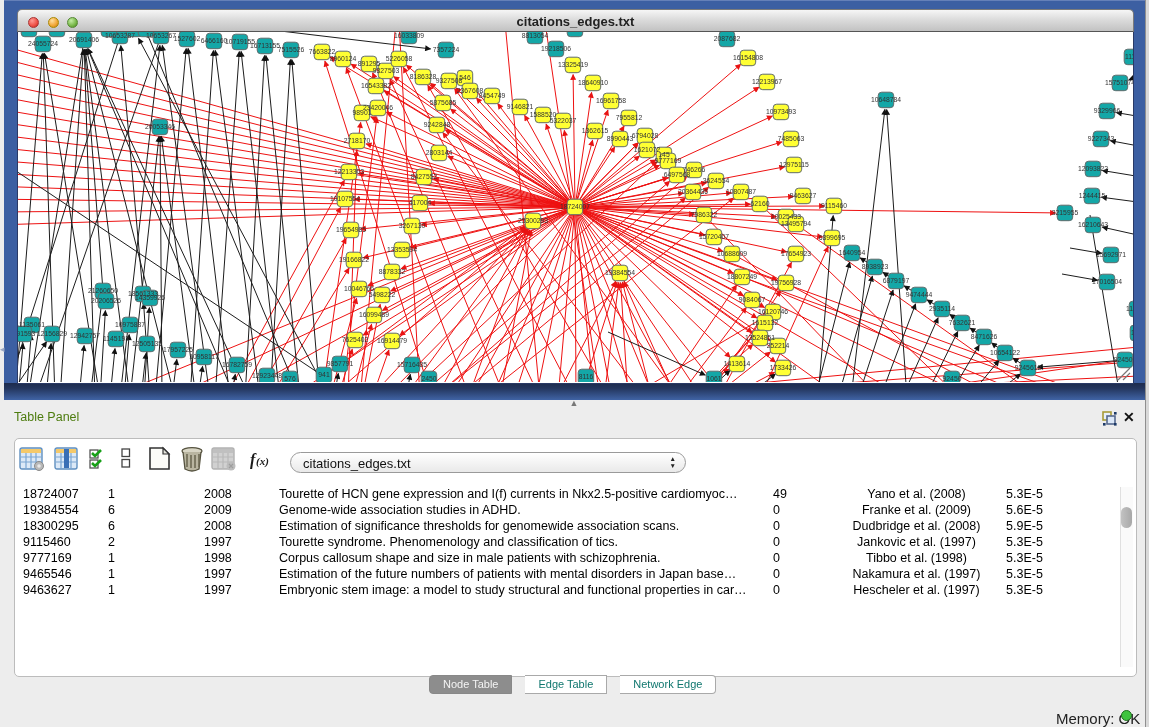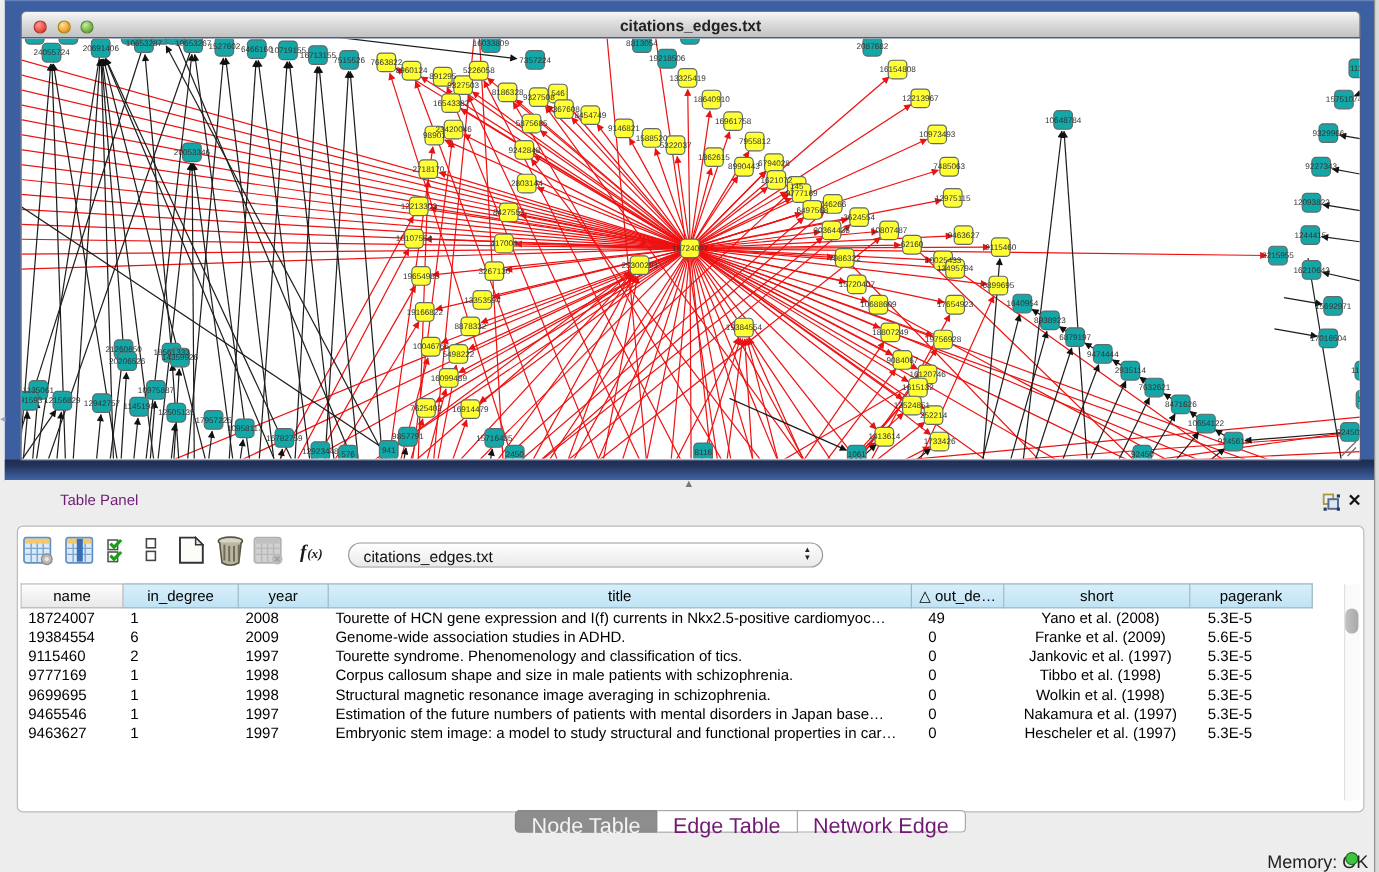--- a/index.html
+++ b/index.html
@@ -19,21 +19,21 @@
 #tl-r { left:10px; background:radial-gradient(circle at 35% 30%, #ff9a94, #ee4f45 60%, #b2241c); border:0.5px solid #a33; }
 #tl-y { left:30px; background:radial-gradient(circle at 35% 30%, #ffe0a0, #f0a432 60%, #b8761a); border:0.5px solid #a80; }
 #tl-g { left:49px; background:radial-gradient(circle at 35% 30%, #c4eda4, #77b748 60%, #4a8021); border:0.5px solid #583; }
 #canvas { position:absolute; left:0; top:23px; width:1117px; height:352px;
   background:#fff; overflow:hidden; border:1px solid #2a3a66; border-top:none; }
 #net { position:absolute; left:0; top:0; }
 .re { stroke:#ee1111; stroke-width:1; }
 .be { stroke:#1c1c1c; stroke-width:1; }
 .nl { font-family:"Liberation Sans",sans-serif; font-size:6.8px; fill:#333; text-anchor:middle; }
 #panelbar { position:absolute; left:4px; top:400px; width:1141px; height:32px; background:#ededed; }
-#panelbar .t { position:absolute; left:10px; top:10px; font-size:12.5px; color:#701a75;margin-left:36px; }
+#panelbar .t { position:absolute; left:10px; top:10px; font-size:12.5px; color:#4d7c0f; }
 #grip { position:absolute; left:567px; top:399px; width:14px; height:8px; color:#777; font-size:9px; text-align:center; line-height:8px;}
 #lsplit { position:absolute; left:0px; top:344px; color:#9aa7c4; font-size:9px; }
 #float-ic { position:absolute; left:1102px; top:411px; width:15px; height:15px; }
 #panelx { position:absolute; left:1123px; top:409px; font-size:14px; font-weight:bold; color:#111; }
 #container { position:absolute; left:14px; top:438px; width:1123px; height:239px;
   background:#fff; border:1px solid #bcbcbc; border-radius:5px; }
 #toolbar { position:absolute; left:14px; top:446px; width:1100px; height:32px; }
 #combo { position:absolute; left:290px; top:452px; width:396px; height:21px;
   border:1px solid #9a9a9a; border-radius:11px;
   background:linear-gradient(#ffffff,#e9e9e9); }
@@ -44,22 +44,22 @@
 th { height:20px; background:linear-gradient(#d8effa,#bfe3f5); border:1px solid #9db8c4;
   border-top:1px solid #8aa5b2; font-weight:normal; font-size:12.5px; padding:0; }
 th.c1 { background:linear-gradient(#fdfdfd,#e8e8e8); border-color:#b5b5b5; }
 td { height:16px; padding:0 0 0 6px; white-space:nowrap; overflow:hidden; }
 td.c2,td.c3 { } td.c6 { text-align:center; }
 .c1 { width:85px; } .c2 { width:96px; } .c3 { width:75px; } .c4 { width:486px; }
 .c5 { width:77px; } .c6 { width:155px; } .c7 { width:102px; }
 td.c7 { padding-left:15px; } td.c5 { padding-left:14px; }
 #vscroll { position:absolute; left:1120px; top:487px; width:13px; height:180px; background:#fafafa; border-left:1px solid #e0e0e0; }
 #vthumb { position:absolute; left:1121px; top:507px; width:11px; height:21px; background:linear-gradient(90deg,#c2c2c2,#a8a8a8); border-radius:6px; }
-#tabs { position:absolute; left:429px; top:675px; height:19px; display:flex; font-size:18px; }
-#tabs div { padding:2px 13px 0; border:1px solid #a9a9a9; border-left:none; background:#fff; color:#701a75; }
+#tabs { position:absolute; left:429px; top:675px; height:19px; display:flex; font-size:11px;gap:13px; }
+#tabs div { padding:2px 13px 0; border:1px solid #a9a9a9; border-left:none; background:#fff; color:#0f766e; }
 #tabs div:first-child { border-left:1px solid #a9a9a9; border-radius:4px 0 0 4px;
   background:#8d8d8d; color:#f4f4f4; border-color:#888; }
 #tabs div:last-child { border-radius:0 4px 4px 0; }
 #mem { position:absolute; left:1056px; top:710px; font-size:15px; color:#222; }
 #memdot { position:absolute; left:1121px; top:710px; width:11px; height:11px; border-radius:50%;
   background:#3ec43e; border:1px solid #1e6e1e; }
 #rstrip { position:absolute; left:1145px; top:0; width:4px; height:727px; background:#d9d9d9; border-left:1px solid #8f8f8f; }
 </style></head>
 <body>
 <div id="desk">
@@ -715,72 +715,63 @@
     <text x="242" y="19" font-size="11" font-style="italic" font-weight="bold" fill="#1a1a1a" font-family="Liberation Serif, serif">(x)</text>
   </svg>
 </div>
 <div id="combo">
     <div class="txt">citations_edges.txt</div>
     <div class="ar">▲<br>▼</div>
   </div>
 <div id="tablewrap">
 <table>
 <tbody>
-        <tr>
-<th class="c1">name</th>
-          <th class="c2">in_degree</th>
-          <th class="c3">year</th>
-          <th class="c4">title</th>
-<th class="c5">△ out_de…</th>
-          <th class="c6">short</th>
-          <th class="c7">pagerank</th>
-</tr>
 <tr>
           <td class="c1">18724007</td>
           <td class="c2">1</td>
           <td class="c3">2008</td>
           <td class="c4">Tourette of HCN gene expression and I(f) currents in Nkx2.5-positive cardiomyoc…</td>
           <td class="c5">49</td>
           <td class="c6">Yano et al. (2008)</td>
           <td class="c7">5.3E-5</td>
         </tr>
 <tr>
           <td class="c1">19384554</td>
           <td class="c2">6</td>
           <td class="c3">2009</td>
           <td class="c4">Genome-wide association studies in ADHD.</td>
           <td class="c5">0</td>
           <td class="c6">Franke et al. (2009)</td>
           <td class="c7">5.6E-5</td>
         </tr>
 <tr>
+          <td class="c1">18300295</td>
+          <td class="c2">6</td>
+          <td class="c3">2008</td>
+          <td class="c4">Estimation of significance thresholds for genomewide association scans.</td>
+          <td class="c5">0</td>
+          <td class="c6">Dudbridge et al. (2008)</td>
+          <td class="c7">5.9E-5</td>
+        </tr>
+<tr>
           <td class="c1">9115460</td>
           <td class="c2">2</td>
           <td class="c3">1997</td>
           <td class="c4">Tourette syndrome. Phenomenology and classification of tics.</td>
           <td class="c5">0</td>
           <td class="c6">Jankovic et al. (1997)</td>
           <td class="c7">5.3E-5</td>
         </tr>
 <tr>
           <td class="c1">9777169</td>
           <td class="c2">1</td>
           <td class="c3">1998</td>
           <td class="c4">Corpus callosum shape and size in male patients with schizophrenia.</td>
           <td class="c5">0</td>
           <td class="c6">Tibbo et al. (1998)</td>
-          <td class="c7">5.3E-5</td>
-        </tr>
-<tr>
-          <td class="c1">9699695</td>
-          <td class="c2">1</td>
-          <td class="c3">1998</td>
-          <td class="c4">Structural magnetic resonance image averaging in schizophrenia.</td>
-          <td class="c5">0</td>
-          <td class="c6">Wolkin et al. (1998)</td>
           <td class="c7">5.3E-5</td>
         </tr>
 <tr>
           <td class="c1">9465546</td>
           <td class="c2">1</td>
           <td class="c3">1997</td>
           <td class="c4">Estimation of the future numbers of patients with mental disorders in Japan base…</td>
           <td class="c5">0</td>
           <td class="c6">Nakamura et al. (1997)</td>
           <td class="c7">5.3E-5</td>

